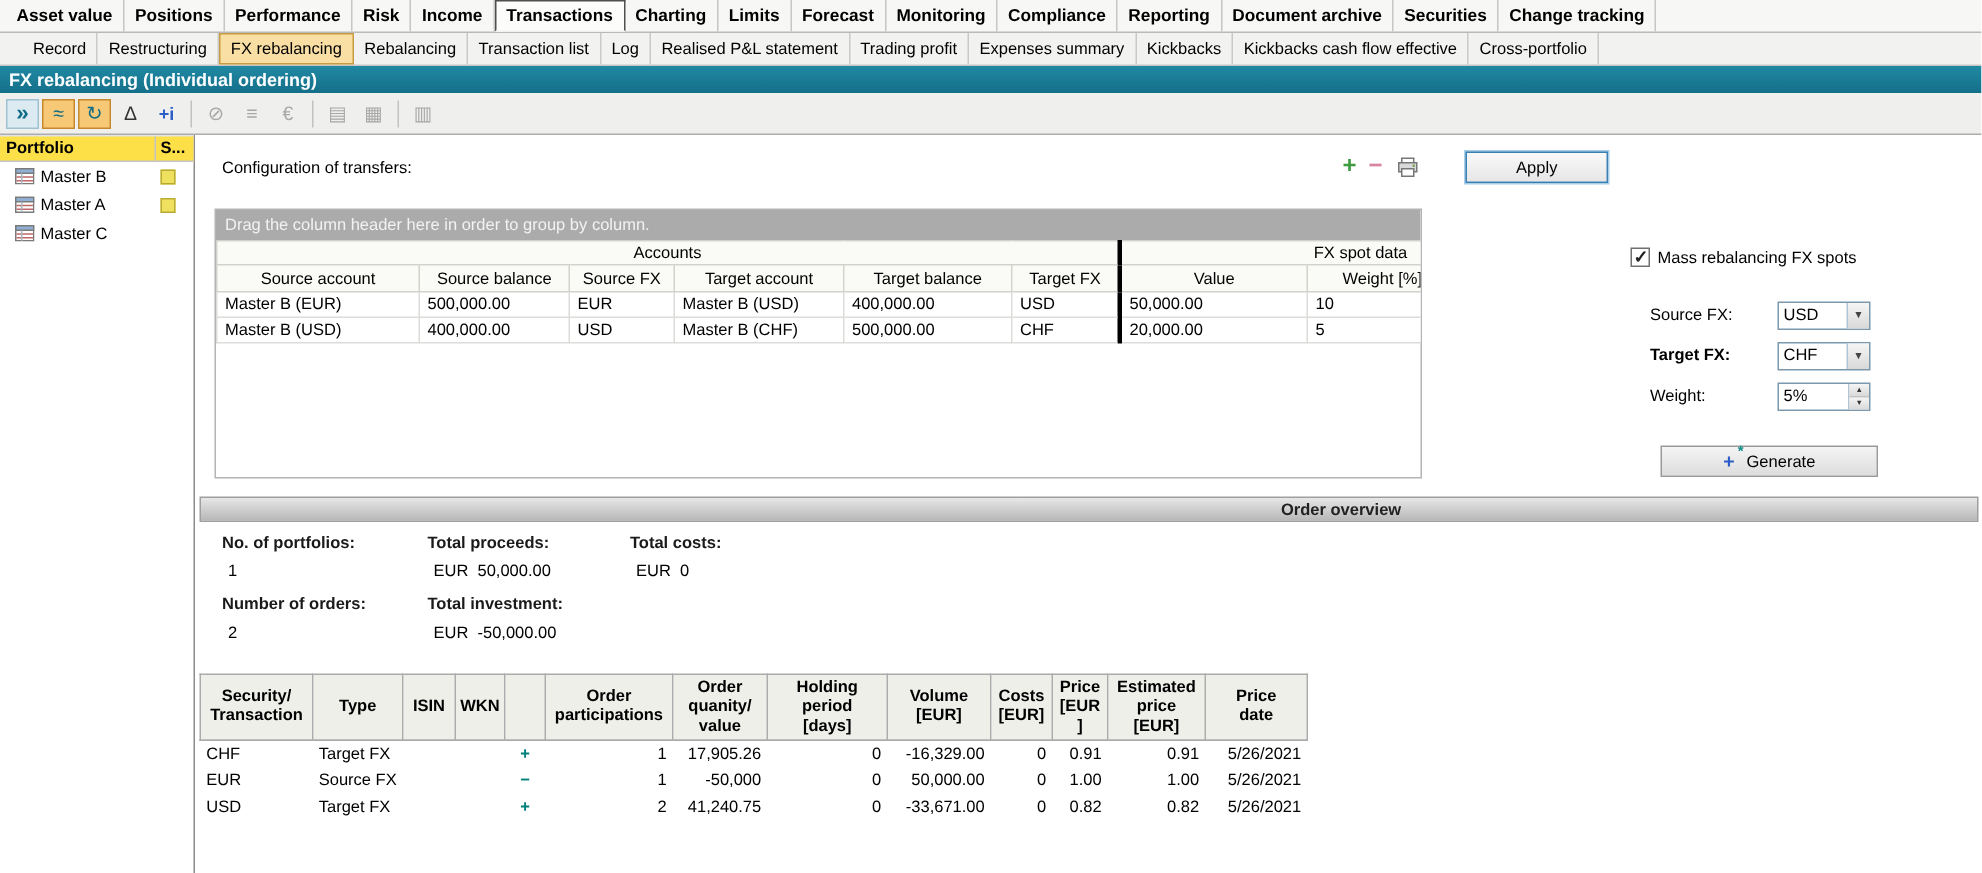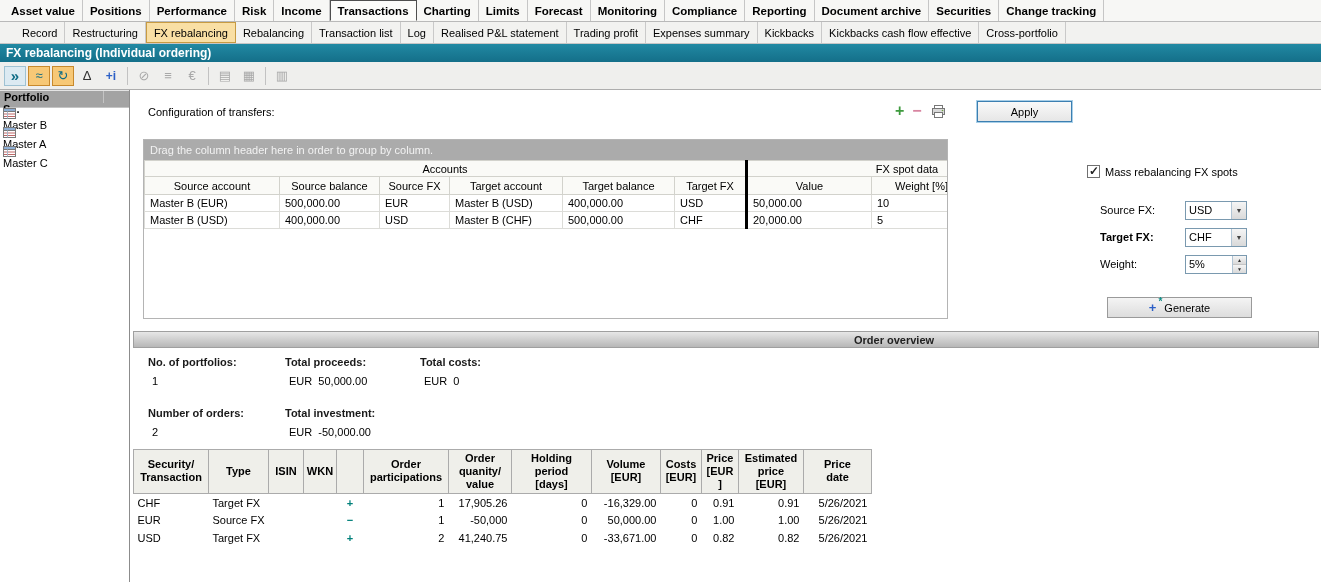--- a/index.html
+++ b/index.html
@@ -24,24 +24,24 @@
   .ticon { width: 22px; height: 20px; display: inline-flex; align-items: center; justify-content: center; font-size: 13px; border: 1px solid transparent; cursor: default; }
   .t-active { color: #0E6C86; font-weight: bold; font-size: 15px; background: #DCEAF2; border-color: #9FC2D3; }
   .t-hl { color: #0E6C86; background: #F7C876; border-color: #C8892C; }
   .t-delta { color: #333; }
   .t-blue { color: #2B5FC7; font-weight: bold; font-size: 12px; }
   .t-dis { color: #A8A8A8; }
   .tsep { width: 1px; height: 18px; background: #C2C2C2; margin: 0 3px; }
 
   
   .sidebar { position: absolute; top: 90px; left: 0; width: 130px; bottom: 0; background: #fff; border-right: 1px solid #8C8C8C; }
-  .sb-head { display: flex; height: 18px; background: #a3a3a3; border-bottom: 1px solid #C4C4C4; border-top: 1px solid #E4E4E4; flex-direction: column; }
+  .sb-head { display: flex; height: 18px; background: #fde047; border-bottom: 1px solid #C4C4C4; border-top: 1px solid #E4E4E4; }
   .sb-c1 { width: 104px; border-right: 1px solid #C4C4C4; padding-left: 4px; display: flex; align-items: center; font-weight: bold; }
   .sb-c2 { flex: 1; padding-left: 3px; display: flex; align-items: center; font-weight: bold; }
-  .sb-item { display: flex; height: 19px; padding-left: 3px; cursor: default; flex-direction: column; }
+  .sb-item { display: flex; align-items: center; height: 19px; padding-left: 10px; cursor: default; }
   .sb-item svg { margin-right: 4px; flex: 0 0 auto; }
   .sb-label { flex: 1; }
   .flag { width: 10px; height: 10px; margin-right: 12px; visibility: hidden; }
   .flag.on { visibility: visible; background: #EFE15F; border: 1px solid #B9AC32; }
 
   
   .main { position: absolute; left: 131px; top: 90px; width: 1190px; height: 492px; background: #fff; }
   .config-label { position: absolute; left: 17px; top: 16px; }
   .row-actions { position: absolute; left: 764px; top: 11px; display: flex; align-items: center; gap: 8px; height: 20px; }
   .act-plus { color: #3E9B3E; font-weight: bold; font-size: 16px; cursor: default; }
@@ -72,21 +72,21 @@
   .spin-btns .sb { flex: 1; display: flex; align-items: center; justify-content: center; font-size: 5px; color: #333; background: linear-gradient(#F5F5F5, #D9D9D9); cursor: default; }
   .spin-btns .sb + .sb { border-top: 1px solid #C4C4C4; }
   .btn-generate { position: absolute; left: 976px; top: 207px; width: 145px; height: 21px; border: 1px solid #9A9A9A; background: linear-gradient(#F4F4F4, #DDDDDD); font-size: 11px; font-family: inherit; display: flex; align-items: center; justify-content: center; gap: 8px; cursor: default; }
   .gen-icon { color: #2B5FC7; font-weight: bold; font-size: 13px; position: relative; }
   .gen-icon::after { content: "*"; position: absolute; top: -4px; right: -6px; font-size: 10px; color: #0E8C86; }
 
   
   .oo-bar { position: absolute; left: 2px; top: 241px; width: 1186px; height: 17px; background: linear-gradient(#E7E7E7, #B7B7B7); border: 1px solid #9F9F9F; font-weight: bold; color: #222; }
   .oo-bar span { position: absolute; left: 720px; top: 2px; }
 
-  .summary { position: absolute; left: 17px; top: 266px; display: grid; grid-template-columns: 137px 135px 220px; row-gap: 20px; }
+  .summary { position: absolute; left: 17px; top: 266px; display: grid; grid-template-columns: 137px 135px 220px; row-gap: 10px; }
   .sum-label { font-weight: bold; color: #1A1A1A; }
   .sum-value { margin-top: 7px; padding-left: 4px; white-space: pre; }
 
   
   .ord-table { position: absolute; left: 2px; top: 359px; border-collapse: collapse; table-layout: fixed; font-size: 11px; }
   .ord-table th { background: #EFEFEA; border: 1px solid #ABABAB; font-weight: bold; text-align: center; white-space: pre-line; line-height: 1.18; padding: 2px 2px; height: 43px; vertical-align: middle; overflow: hidden; }
   .ord-table td { height: 18px; padding: 1px 4px; white-space: nowrap; overflow: hidden; }
   .ord-table td.num { text-align: right; }
   .ord-table td.sign { text-align: center; color: #00807A; font-weight: bold; }
 </style>

